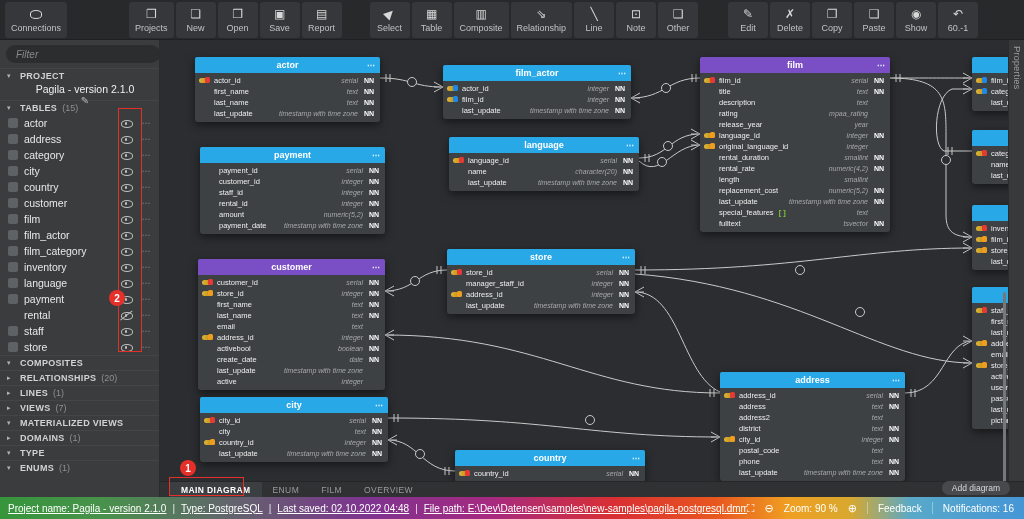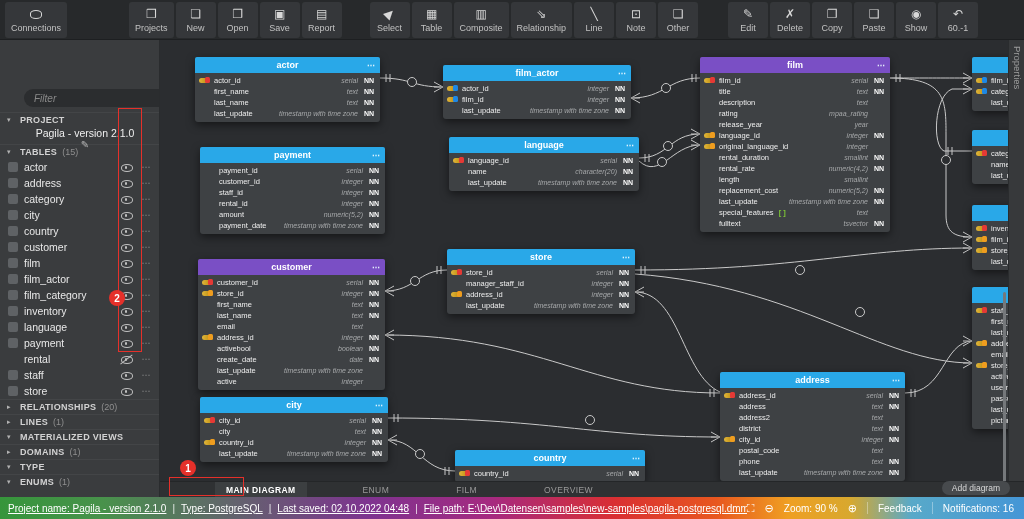--- a/index.html
+++ b/index.html
@@ -19,21 +19,21 @@
             background:#35373a; cursor:pointer; }
   .tb-btn .ico { font-size:12px; line-height:13px; color:#d8d8d8; height:14px; display:flex; align-items:center; justify-content:center;}
   .tb-btn .lbl { font-size:9px; color:#c2c2c2; margin-top:2px; white-space:nowrap; }
   .ico.rot { transform:rotate(-45deg); display:inline-block; }
   
   .icyl { width:12px; height:9px; border:1.3px solid #d8d8d8; border-radius:6px/3.5px; position:relative;}
 
   
   #sidebar { position:absolute; left:0; top:40px; width:160px; height:457px; background:#3a3c3e;
              border-right:1px solid #2a2c2e; font-size:11px; color:#e4e4e4; overflow:hidden; }
-  #filter-row { display:flex; align-items:center; height:28px; padding:0 24px; gap:6px;margin-top:44px; }
+  #filter-row { display:flex; align-items:center; height:28px; padding:0 6px; gap:6px; }
   #filter-input { flex:1; height:18px; background:#2b2d2f; border:none; border-radius:10px; padding:0 10px;
                   font-size:10px; font-style:italic; color:#bdbdbd; outline:none; font-family:"Liberation Sans",sans-serif;}
   #filter-input::placeholder { color:#8a8a8a; }
   .sec { height:15px; display:flex; align-items:center; gap:5px; padding:0 7px; border-top:1px solid #434547; cursor:pointer;}
   .sec .chev { width:8px; font-size:7px; color:#b2b2b2; }
   .sec .slabel { font-size:9px; font-weight:bold; color:#d2d2d2; letter-spacing:.3px; }
   .sec .scount { font-size:9px; color:#8f8f8f; }
   #project-name-row { display:flex; align-items:center; height:17px; padding:0 9px 0 20px;flex-direction:column; }
   #project-name { flex:1; font-size:10.5px; color:#efefef; }
   .pencil { color:#b5b5b5; font-size:10px; cursor:pointer;}
@@ -68,21 +68,21 @@
   .cnn { width:13px; text-align:right; font-weight:bold; font-size:7px; color:#fdfdfd;}
   #vscroll { position:absolute; left:843px; top:252px; width:3px; height:190px; background:#75787b; border-radius:2px;}
 
   
   #props { position:absolute; left:1008px; top:40px; width:16px; height:457px; background:#37393b; border-left:1px solid #2a2c2e;}
   #props span { writing-mode:vertical-rl; font-size:9.5px; color:#9c9c9c; margin:6px 0 0 3px; display:inline-block;}
 
   
   #tabbar { position:absolute; left:160px; top:481px; width:864px; height:16px; background:#2f3133;
             display:flex; align-items:center; border-top:1px solid #242628;}
-  .dtab { padding:0 11px; font-size:8.5px; letter-spacing:.4px; color:#9a9a9a; height:16px; display:flex; align-items:center; cursor:pointer;margin-left:45px;}
+  .dtab { padding:0 11px; font-size:8.5px; letter-spacing:.4px; color:#9a9a9a; height:16px; display:flex; align-items:center; cursor:pointer;}
   .dtab.active { color:#ffffff; background:#3c3f41; font-weight:bold;}
   #add-diagram { margin-left:auto; margin-right:14px; background:#474a4d; color:#d8d8d8; font-size:8.5px;
                  padding:2px 10px; border-radius:8px; cursor:pointer; position:relative; top:-2px;}
 
   
   #statusbar { position:absolute; left:0; top:497px; width:1024px; height:22px; display:flex; align-items:center;
      background:linear-gradient(90deg,#36953b 0%,#48924b 10%,#7e3390 36%,#a62a80 48%,#d92f33 60%,#e8571f 70%,#ef9f22 77%,#d8a82e 83%,#58a9c9 89%,#4596d6 100%);
      font-size:10px; color:#fff; }
   #status-left { padding-left:8px; white-space:nowrap; overflow:hidden;text-decoration:underline;}
   .ssep { margin:0 6px; opacity:.85;}
@@ -296,28 +296,37 @@
         </div>
         <div class="trow">
           <span class="cb"></span>
           <span class="tname">store</span>
           <span class="eye"></span>
           <span class="rowdots">⋯</span>
         </div>
       </div>
     <div id="side-sections">
         <div class="sec">
+          <span class="chev">▾</span>
+          <span class="slabel">COMPOSITES</span>
+        </div>
+        <div class="sec">
           <span class="chev">▸</span>
           <span class="slabel">RELATIONSHIPS</span>
           <span class="scount">(20)</span>
         </div>
         <div class="sec">
           <span class="chev">▸</span>
           <span class="slabel">LINES</span>
           <span class="scount">(1)</span>
+        </div>
+        <div class="sec">
+          <span class="chev">▸</span>
+          <span class="slabel">VIEWS</span>
+          <span class="scount">(7)</span>
         </div>
         <div class="sec">
           <span class="chev">▾</span>
           <span class="slabel">MATERIALIZED VIEWS</span>
         </div>
         <div class="sec">
           <span class="chev">▸</span>
           <span class="slabel">DOMAINS</span>
           <span class="scount">(1)</span>
         </div>

